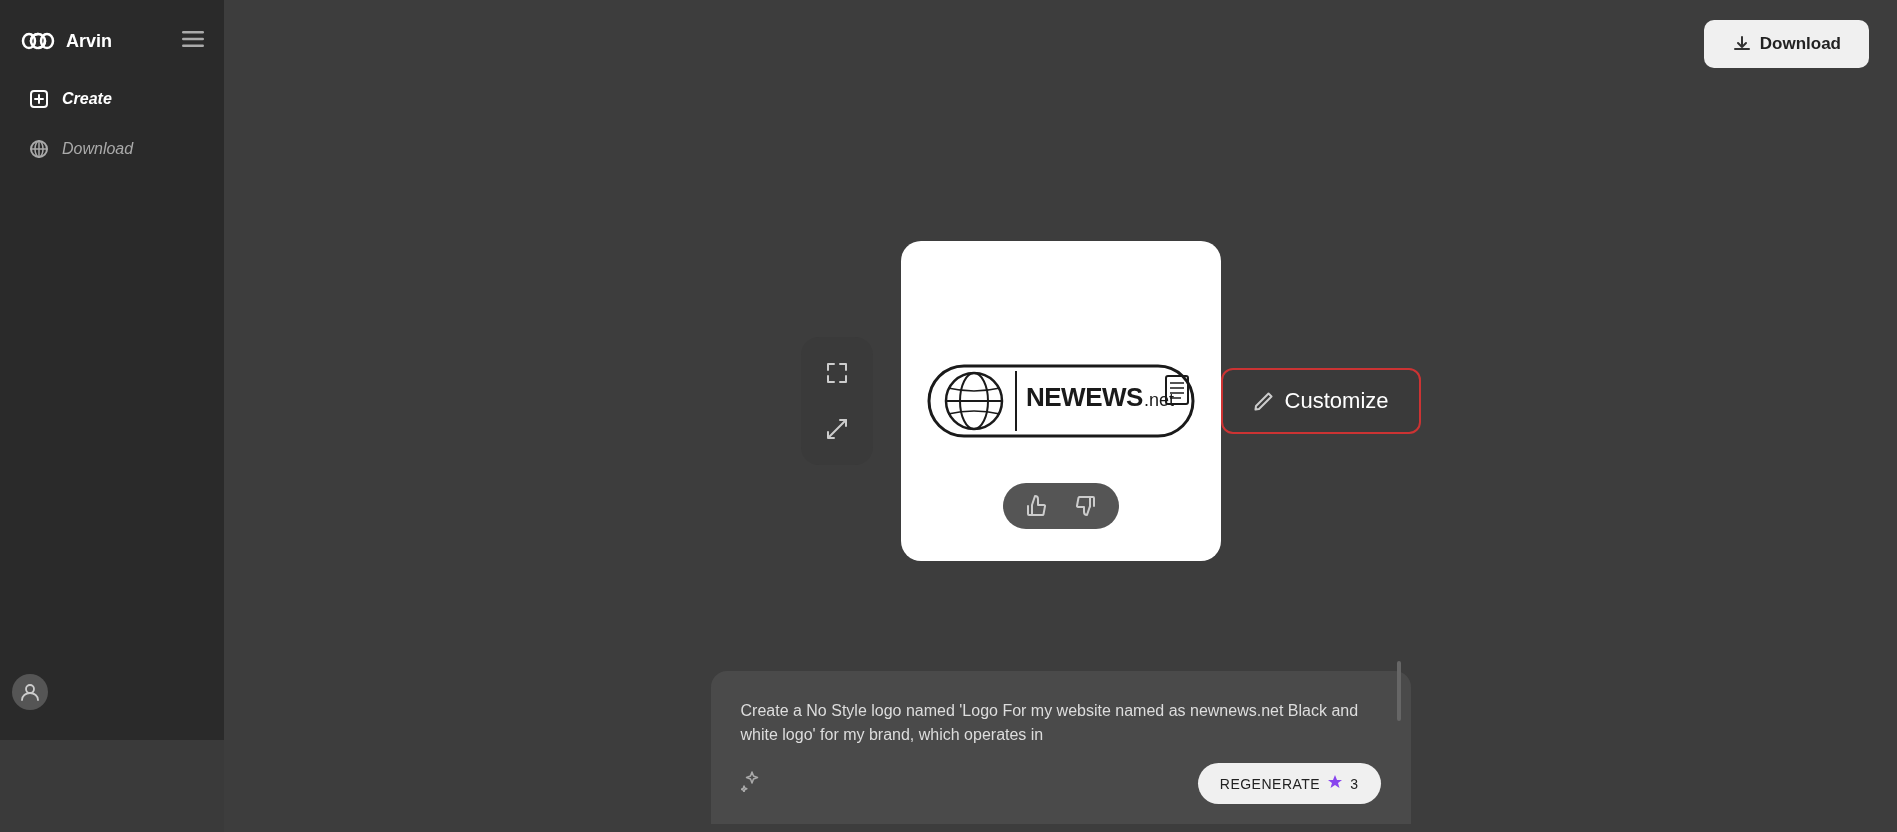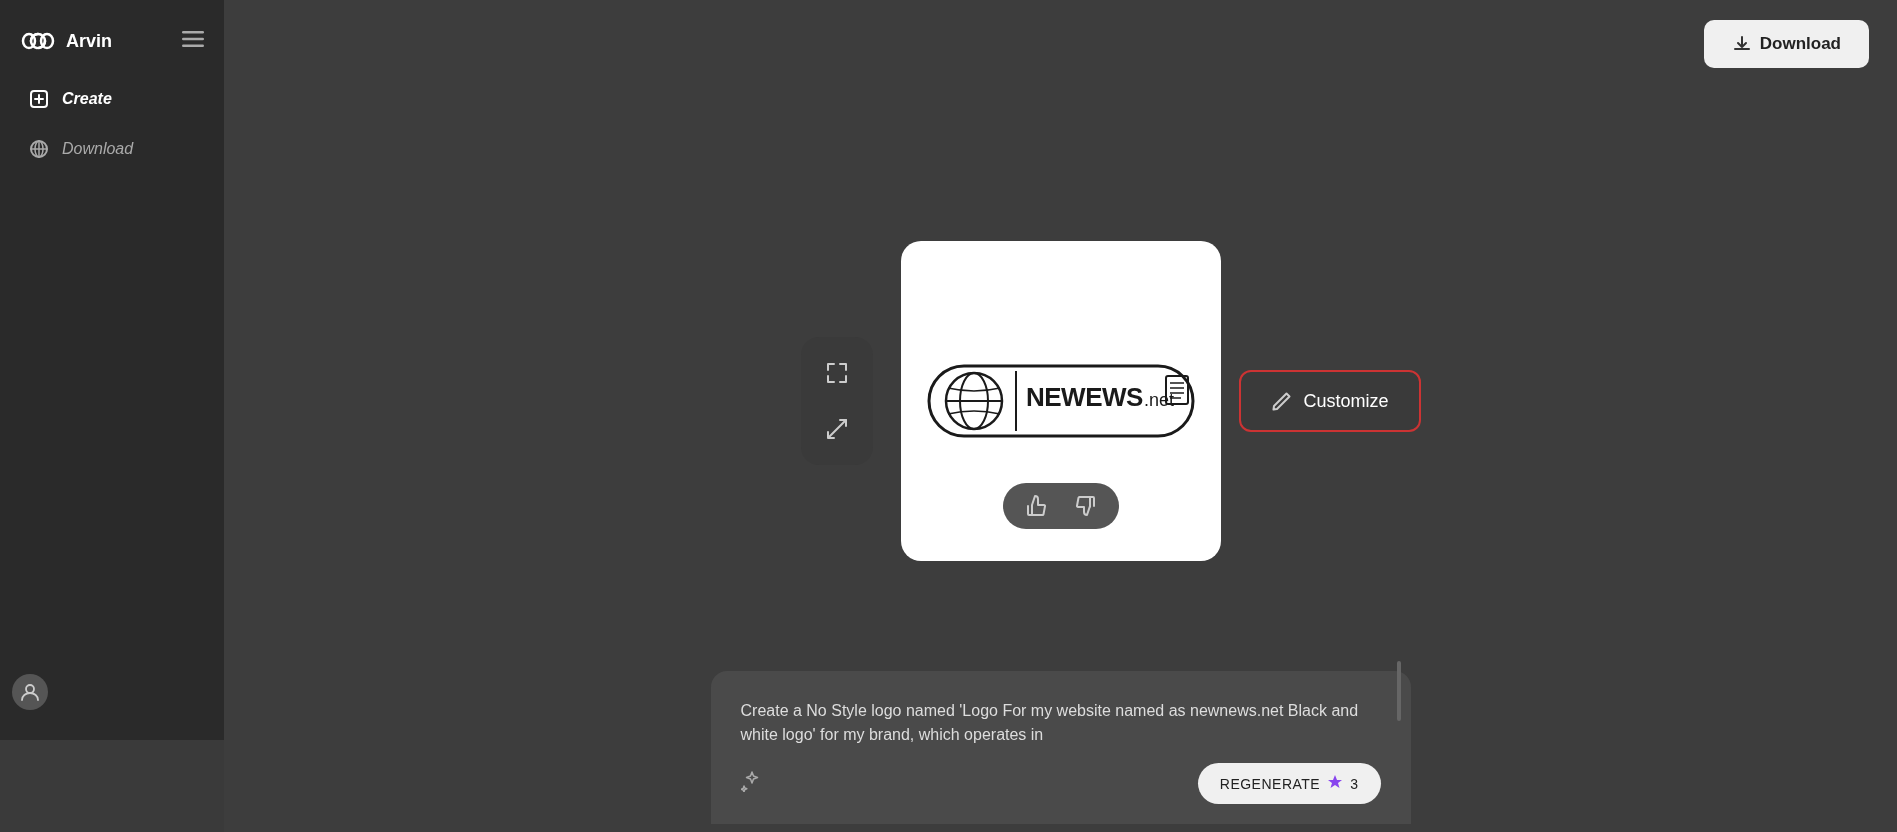--- a/index.html
+++ b/index.html
@@ -221,21 +221,21 @@
       top: 50%;
       transform: translateY(-50%);
       display: flex;
       align-items: center;
       gap: 10px;
       padding: 18px 30px;
       background: #3a3a3a;
       border: 2.5px solid #cc3333;
       border-radius: 12px;
       color: #ffffff;
-      font-size: 18px;
+      font-size: 22px;
       font-weight: 500;
       cursor: pointer;
       white-space: nowrap;
     }
 
     
     .bottom-panel {
       position: absolute;
       bottom: 8px;
       left: 50%;

